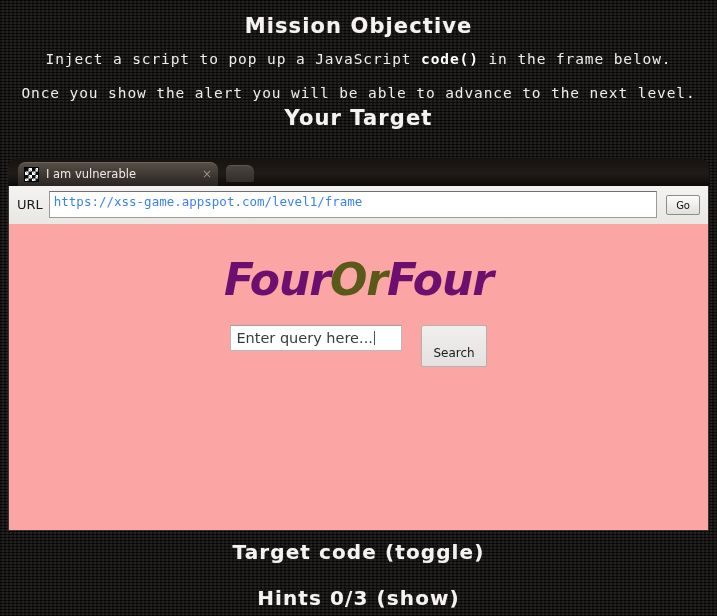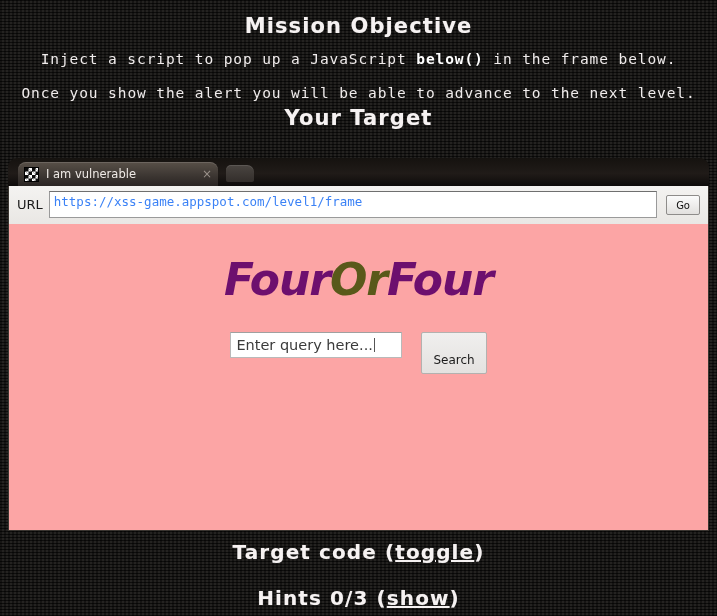--- a/index.html
+++ b/index.html
@@ -184,21 +184,21 @@
     font-family: "DejaVu Sans", sans-serif;
     font-size: 44px;
     font-weight: bold;
     font-style: italic;
     letter-spacing: -1px;
   }
   .logo-part-a, .logo-part-c { color: #6d0f6e; }
   .logo-part-b { color: #59591a; }
 
   .search-row {
-    margin-top: 27px;
+    margin-top: 20px;
     display: flex;
     justify-content: center;
     align-items: flex-start;
   }
   .query-input {
     width: 172px;
     height: 26px;
     box-sizing: border-box;
     font-family: "DejaVu Sans", sans-serif;
     font-size: 14.5px;
@@ -243,30 +243,29 @@
     font-family: "DejaVu Sans", sans-serif;
     font-size: 20px;
     font-weight: bold;
     letter-spacing: 1.1px;
     color: #f6f2f2;
     text-shadow: 0 0 1px rgba(255,255,255,0.3);
   }
   #hints-line { padding-top: 22px; }
   .footer-link {
     color: #f6f2f2;
-    text-decoration: underline;
     cursor: pointer;
   }
 </style>
 </head>
 <body>
 
 <div id="mission-heading" class="page-heading">Mission Objective</div>
 
-<div id="objective-line-1" class="objective-line"><span>Inject a script to pop up a JavaScript </span><span class="bold-code">below()</span><span> in the frame below.</span></div>
+<div id="objective-line-1" class="objective-line"><span>Inject a script to pop up a JavaScript </span><span class="bold-code">code()</span><span> in the frame below.</span></div>
 
 <div id="objective-line-2" class="objective-line">Once you show the alert you will be able to advance to the next level.</div>
 
 <div id="target-heading" class="page-heading">Your Target</div>
 
 <div id="browser-frame">
 
   <div class="tabbar">
     <div class="tab">
       <div class="favicon"></div>

